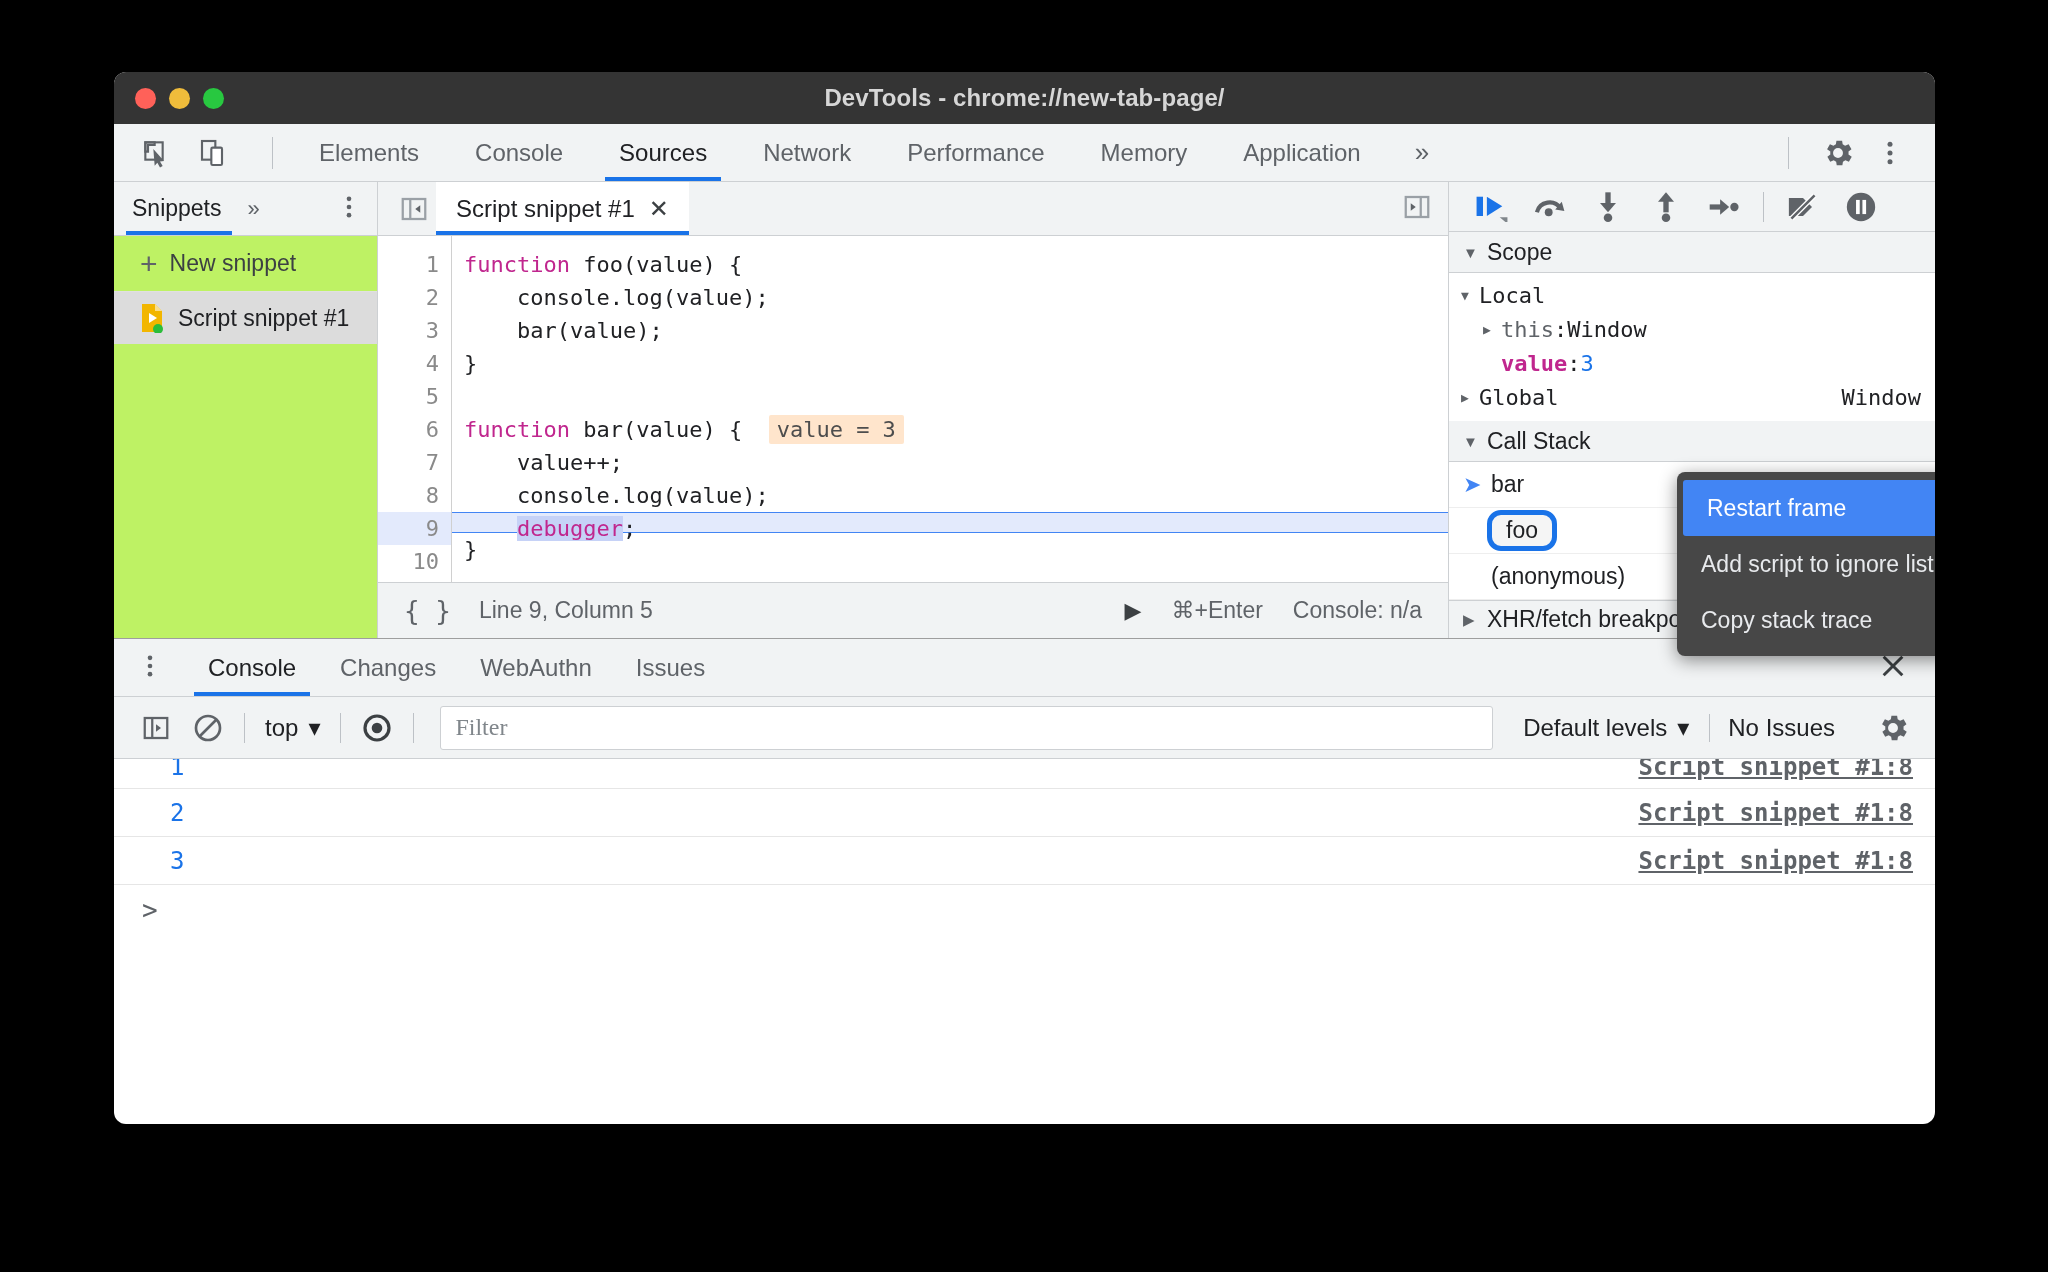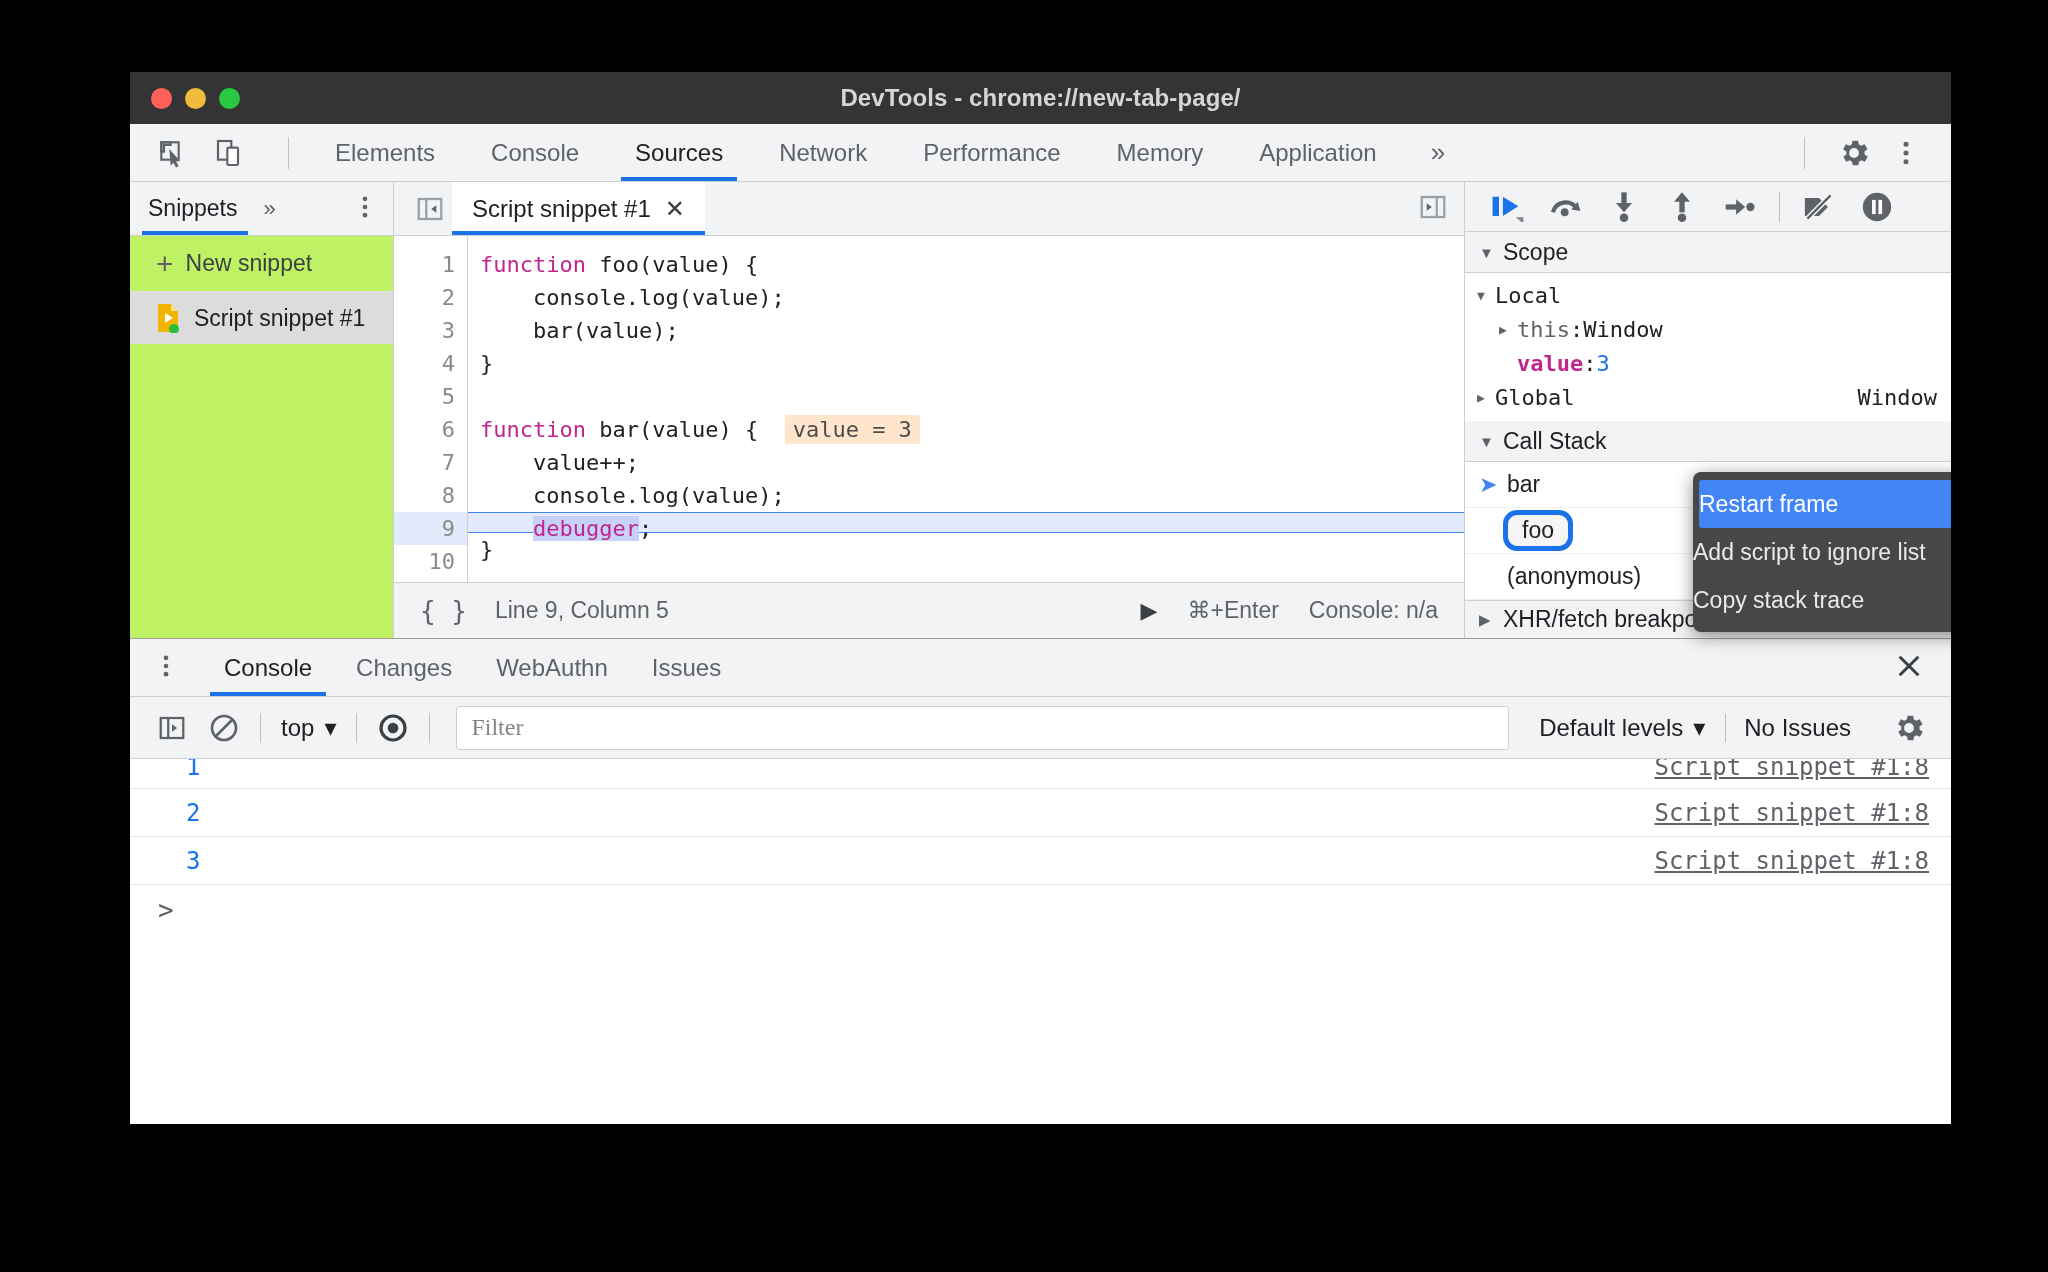--- a/index.html
+++ b/index.html
@@ -14,24 +14,23 @@
     width: 2048px; height: 1272px;
     background: #000000;
   }
 
   
   .window {
     position: absolute;
     left: 114px; top: 72px;
     width: 1821px; height: 1052px;
     background: #ffffff;
-    border-radius: 0;
+    border-radius: 12px;
     overflow: hidden;
     box-shadow: 0 0 0 1px rgba(0,0,0,.25);
-    margin-left: 16px;
   }
 
   
   .titlebar {
     height: 52px;
     background: #343434;
     position: relative;
     display: flex; align-items: center;
   }
   .lights { display: flex; gap: 13px; margin-left: 21px; }
@@ -239,22 +238,22 @@
     position: absolute;
     left: 228px; top: 290px;
     width: 322px;
     background: #474747;
     border-radius: 8px;
     padding: 8px 0;
     box-shadow: 0 4px 18px rgba(0,0,0,.45);
     z-index: 50;
   }
   .ctx-item {
-    height: 48px; display: flex; align-items: center;
-    font-size: 23px; color: #e8eaed;
+    height: 56px; display: flex; align-items: center;
+    padding-left: 24px; font-size: 23px; color: #e8eaed;
   }
   .ctx-item.sel { background: #4285f4; color: #ffffff; margin: 0 6px; border-radius: 3px; }
 
   
   .drawer { border-top: 1px solid #9e9e9e; background: #fff; }
   .drawer-tabbar {
     height: 58px; background: #f1f3f4;
     border-bottom: 1px solid #cdd0d3;
     display: flex; align-items: center; position: relative;
   }
@@ -303,21 +302,21 @@
     height: 48px; display: flex; align-items: center;
     border-bottom: 1px solid #e6e6e6;
     padding: 0 22px 0 0; position: relative;
   }
   .log-num {
     font-family: "DejaVu Sans Mono", monospace;
     font-size: 24px; color: #1a73e8; padding-left: 56px;
   }
   .log-src {
     margin-left: auto; font-family: "DejaVu Sans Mono", monospace;
-    font-size: 24px; color: #5f6368; text-decoration: underline;
+    font-size: 24px; color: #5f6368; text-decoration: underline; font-weight: bold;
   }
   .log-row.clipped { height: 30px; overflow: hidden; }
   .log-row.clipped .log-num, .log-row.clipped .log-src { margin-top: -14px; }
   .prompt-row {
     height: 50px; display: flex; align-items: center;
     padding-left: 28px; font-size: 26px; color: #5f6368;
     font-family: "DejaVu Sans Mono", monospace;
   }
 </style>
 </head>

